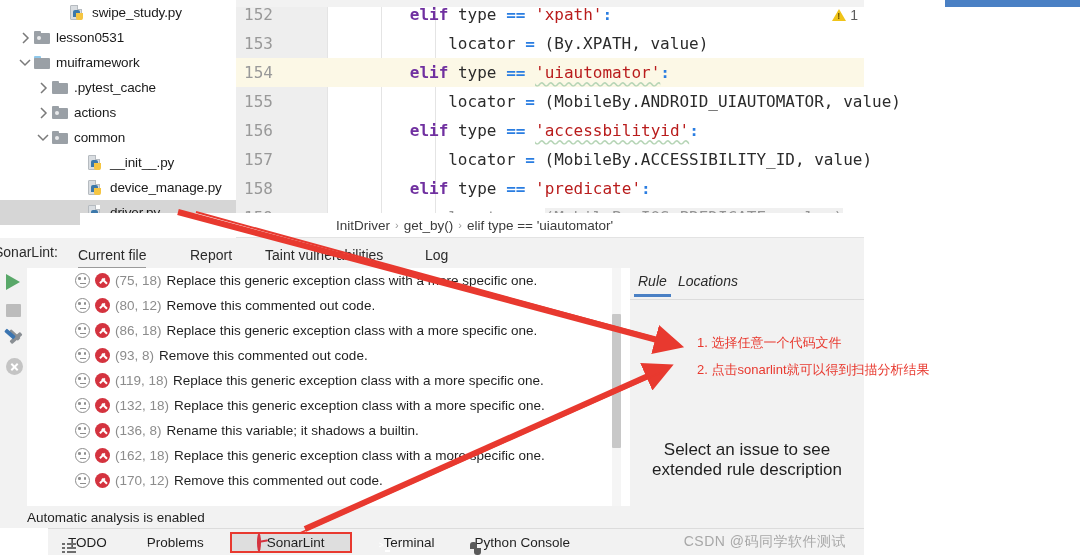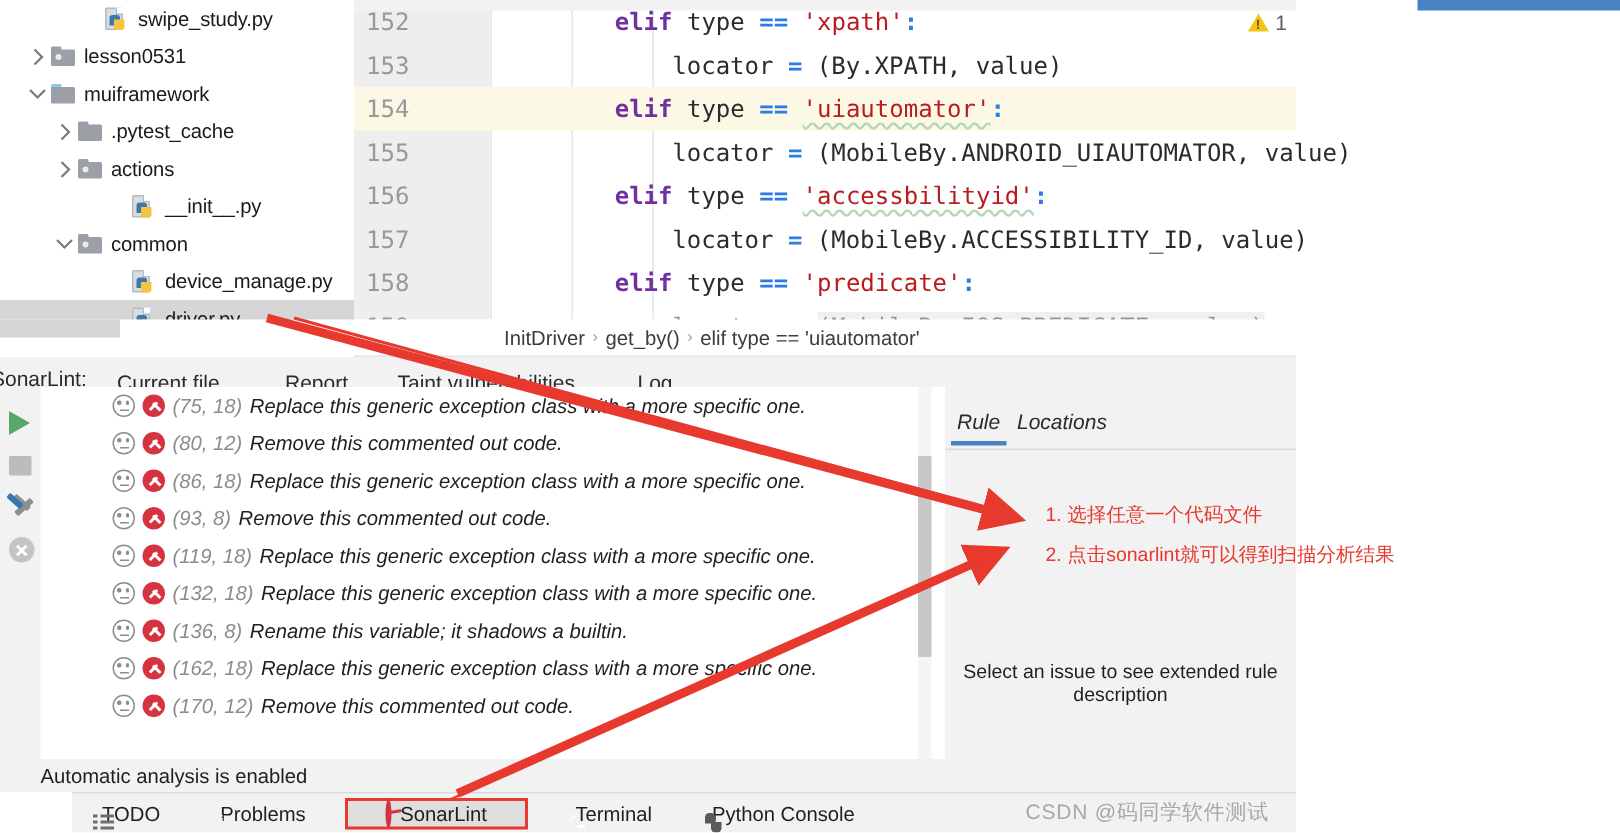--- a/index.html
+++ b/index.html
@@ -139,22 +139,22 @@
   .wrench .b3 { position: absolute; left: 4px; top: 5px; width: 13px; height: 4px;
      background: #8a8f94; transform: rotate(42deg); border-radius: 1px; }
   .closex { position: relative; width: 17px; height: 17px; border-radius: 50%; background: #c4c4c4; margin: 2px; }
   .closex::before, .closex::after { content: ""; position: absolute; left: 4px; top: 8px;
      width: 9px; height: 2px; background: #ffffff; }
   .closex::before { transform: rotate(45deg); }
   .closex::after { transform: rotate(-45deg); }
 
   
   #issue-list {
-    position: absolute; left: 27px; top: 20px; width: 603px; bottom: 22px;
-    background: #ffffff; overflow: hidden; font-style: italic;
+    position: absolute; left: 27px; top: 30px; width: 603px; bottom: 22px;
+    background: #ffffff; overflow: hidden;
   }
   .issue-row {
     height: 25px; display: flex; align-items: center; padding-left: 48px;
     font-size: 13.5px; color: #1f1f1f; white-space: nowrap;
   }
   .bug-ico { width: 15px; height: 15px; flex: 0 0 15px; margin-right: 5px; position: relative; }
   .bug-ico .ring { position: absolute; inset: 0; border: 1.6px solid #8d8d8d; border-radius: 50%; }
   .bug-ico .lh { position: absolute; left: 3.2px; top: 4.2px; width: 2.6px; height: 2.6px;
       background: #8d8d8d; border-radius: 50%; }
   .bug-ico .rh { position: absolute; left: 8.6px; top: 4.2px; width: 2.6px; height: 2.6px;
@@ -180,21 +180,21 @@
   
   #rule-panel { position: absolute; left: 630px; top: 30px; right: 0; bottom: 0; background: #f2f2f2; }
   #rule-tabbar { position: absolute; left: 0; top: 0; right: 0; height: 32px; font-style: italic; }
   .rtab { position: absolute; top: 5px; font-size: 14px; color: #2b2b2b; }
   .rtab.active::after { content: ""; position: absolute; left: -4px; right: -4px; bottom: -8px;
      height: 3px; background: #4a80c4; }
   #rule-sep { position: absolute; left: 0; top: 31px; right: 0; height: 1px; background: #dcdcdc; }
   #rule-body { position: absolute; left: 0; top: 32px; right: 0; bottom: 0; background: #f2f2f2; }
   #rule-hint {
     position: absolute; left: 0; right: 0; top: 140px; text-align: center;
-    font-size: 13px; color: #1f1f1f;
+    font-size: 17px; color: #1f1f1f;
   }
 
   
   .anno { position: absolute; color: #e8392f; font-size: 13px; white-space: nowrap; }
 
   
   #auto-status {
     position: absolute; left: 0; bottom: 27px; right: 0; height: 22px;
     background: #f2f2f2; display: flex; align-items: center; padding-left: 27px;
     font-size: 13.5px; color: #1f1f1f;
@@ -280,34 +280,34 @@
         <span style="display: inline-block; width: 36px; flex: 0 0 36px;"></span>
         <span class="tree-arrow">
           <svg width="9" height="12" viewBox="0 0 9 12">
             <path d="M2,1 L7,6 L2,11" fill="none" stroke="#7a7a7a" stroke-width="1.5"></path>
           </svg>
         </span>
         <span class="tree-ico"><span class="folder-ico"><span class="tab"></span><span class="body"></span><span class="dot"></span></span></span>
         <span class="tree-label">actions</span>
       </div>
       <div class="tree-row">
-        <span style="display: inline-block; width: 72px; flex: 0 0 72px;"></span>
-        <span class="tree-arrow"></span>
-        <span class="tree-ico"><span class="py-ico"><span class="sheet"></span><span class="fold"></span><span class="snake-b"></span><span class="snake-y"></span></span></span>
-        <span class="tree-label">__init__.py</span>
-      </div>
-      <div class="tree-row">
         <span style="display: inline-block; width: 36px; flex: 0 0 36px;"></span>
         <span class="tree-arrow">
           <svg width="12" height="9" viewBox="0 0 12 9">
             <path d="M1,2 L6,7 L11,2" fill="none" stroke="#7a7a7a" stroke-width="1.5"></path>
           </svg>
         </span>
         <span class="tree-ico"><span class="folder-ico"><span class="tab"></span><span class="body"></span><span class="dot"></span></span></span>
         <span class="tree-label">common</span>
+      </div>
+      <div class="tree-row">
+        <span style="display: inline-block; width: 72px; flex: 0 0 72px;"></span>
+        <span class="tree-arrow"></span>
+        <span class="tree-ico"><span class="py-ico"><span class="sheet"></span><span class="fold"></span><span class="snake-b"></span><span class="snake-y"></span></span></span>
+        <span class="tree-label">__init__.py</span>
       </div>
       <div class="tree-row">
         <span style="display: inline-block; width: 72px; flex: 0 0 72px;"></span>
         <span class="tree-arrow"></span>
         <span class="tree-ico"><span class="py-ico"><span class="sheet"></span><span class="fold"></span><span class="snake-b"></span><span class="snake-y"></span></span></span>
         <span class="tree-label">device_manage.py</span>
       </div>
       <div class="tree-row selected">
         <span style="display: inline-block; width: 72px; flex: 0 0 72px;"></span>
         <span class="tree-arrow"></span>

